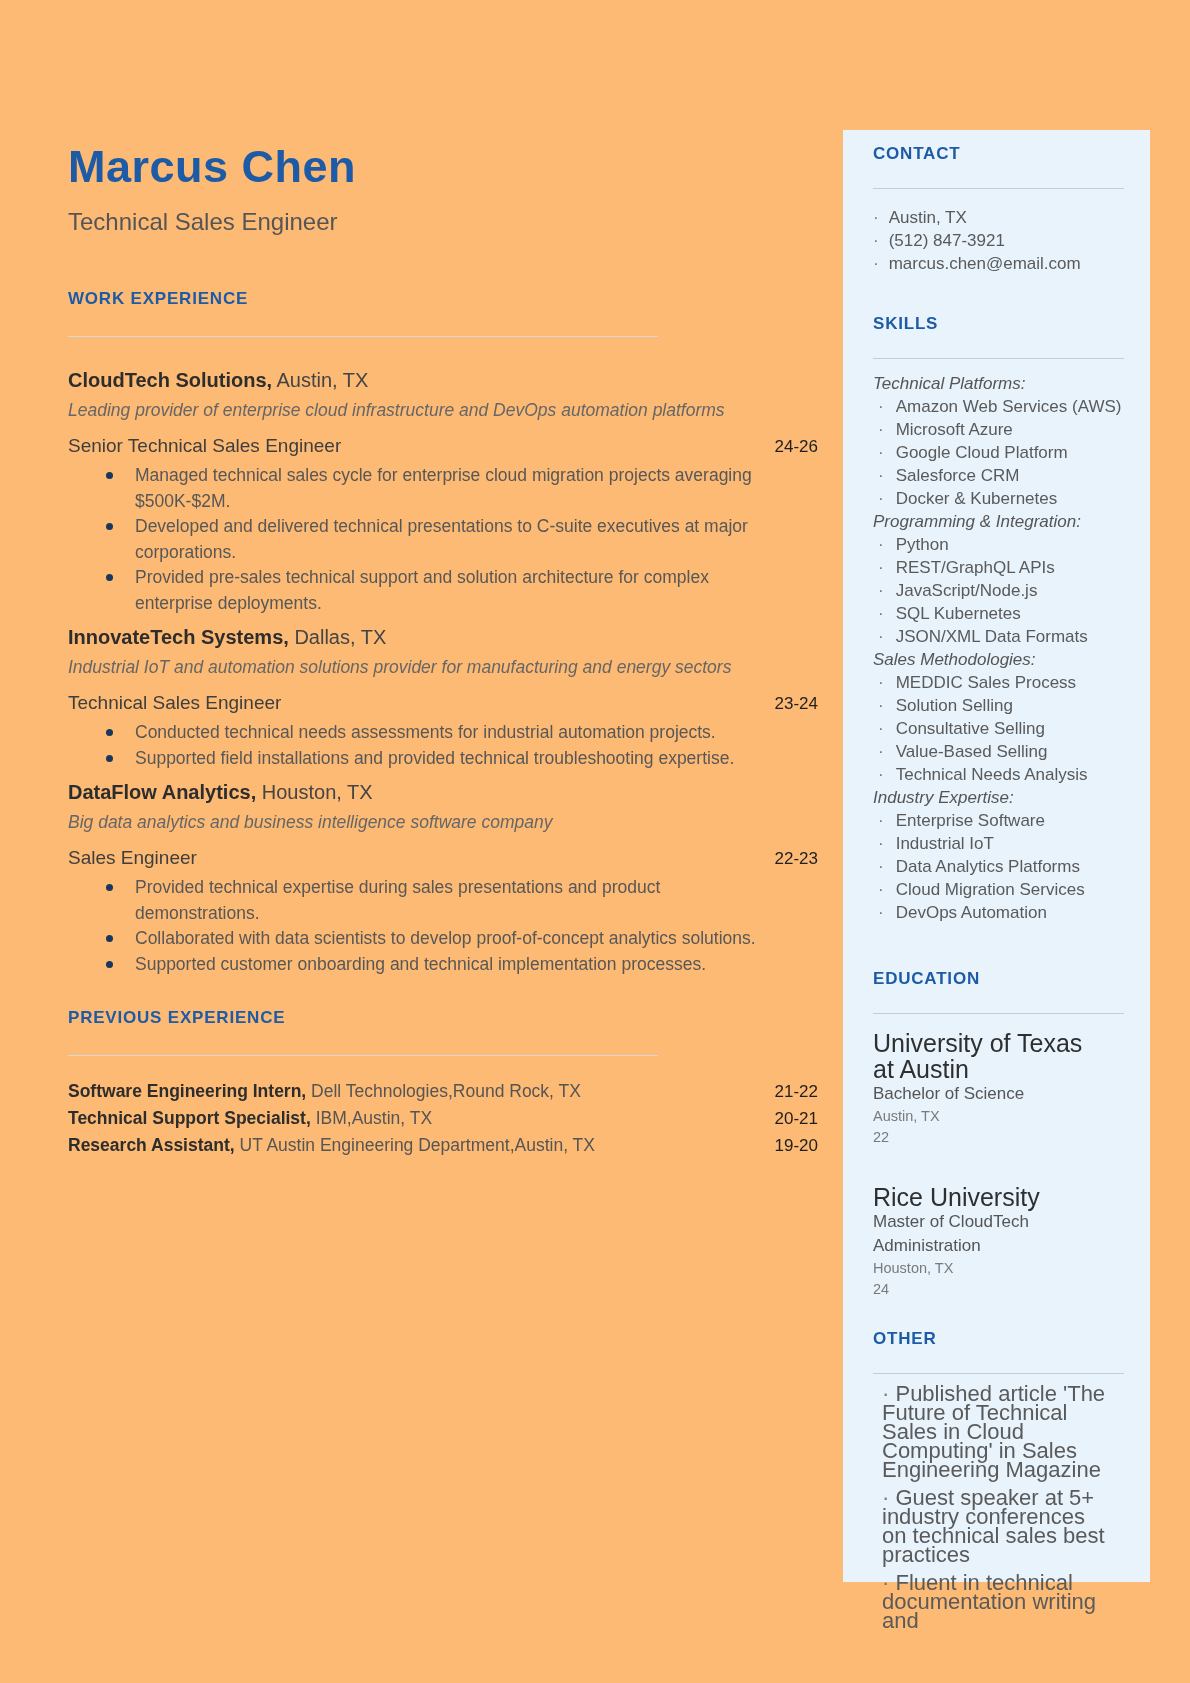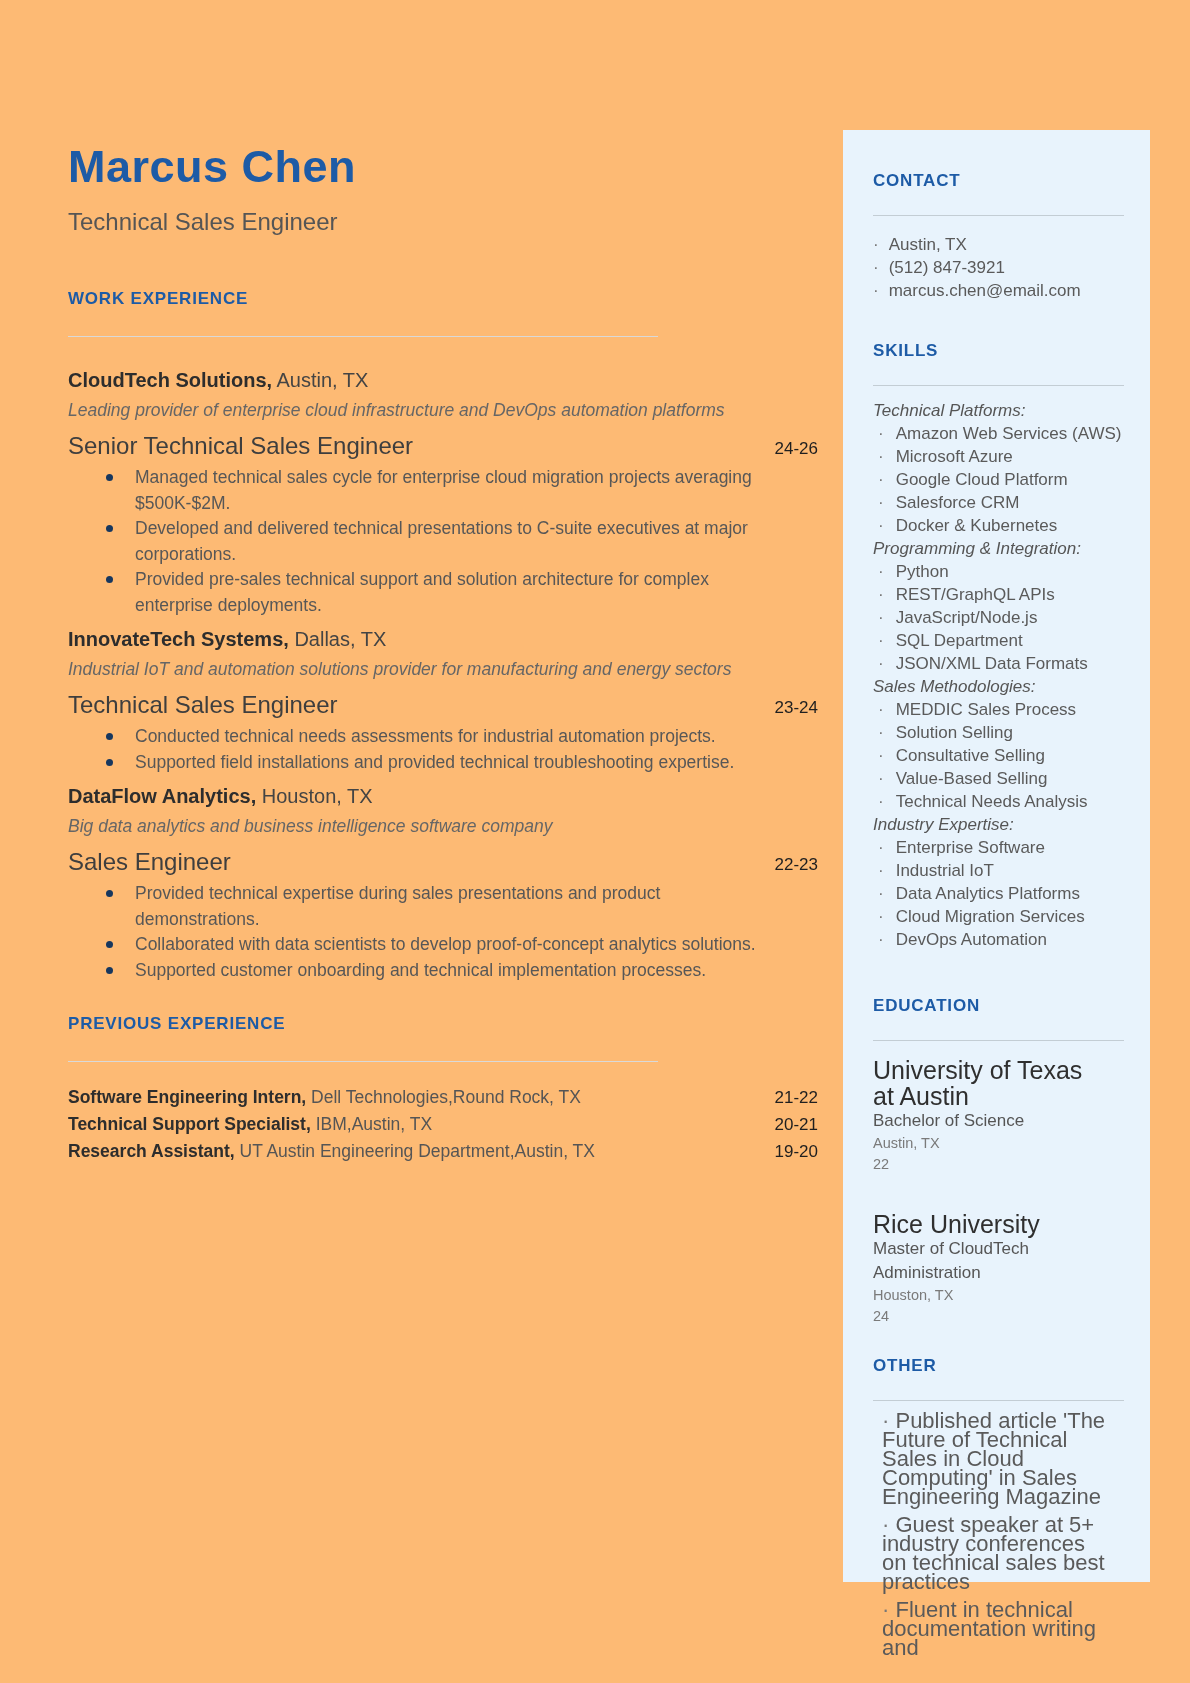--- a/index.html
+++ b/index.html
@@ -13,36 +13,36 @@
   .subtitle{font-size:24px;line-height:28px;color:#555;margin-top:14px;}
   .sec-h{font-size:17px;line-height:21px;font-weight:700;letter-spacing:.8px;
          color:#1d5ba6;margin:0;}
   .sec-h.work{margin-top:52px;}
   .sec-h.prev{margin-top:30px;}
   .rule{border:none;border-top:1px solid #d9d9d9;width:590px;margin:27px 0 0 0;}
   .company{font-size:20px;line-height:26px;color:#444;margin-top:30px;}
   .company .co-bold{font-weight:700;color:#2d2d2d;}
   .tagline{font-size:17.5px;line-height:24px;color:#666;font-style:italic;margin-top:5px;}
   .role-row{display:flex;justify-content:space-between;align-items:baseline;margin-top:11px;}
-  .role{font-size:24px;line-height:26px;color:#3e3e3e;}
+  .role{font-size:19px;line-height:26px;color:#3e3e3e;}
   .dates{font-size:17px;line-height:26px;color:#1f1f1f;}
   .bullets{margin-top:3px;}
   .bullet{display:flex;}
   .bdot{flex:none;width:7px;height:7px;border-radius:50%;background:#17375e;
         margin:9px 22px 0 38px;}
   .btext{font-size:17.5px;line-height:25.5px;color:#575757;max-width:630px;}
   .prev-rows{margin-top:22px;}
   .prev-row{display:flex;justify-content:space-between;align-items:baseline;gap:48px;}
   .prev-left{font-size:17.5px;line-height:27px;color:#555;}
   .prev-left .pr-bold{font-weight:700;color:#2d2d2d;}
   .prev-row .dates{line-height:27px;}
 
   
   .sidebar{position:absolute;left:843px;top:130px;width:307px;height:1452px;
-           background:#e8f3fc;box-sizing:border-box;padding:40px 26px 0 30px;
+           background:#e8f3fc;box-sizing:border-box;padding:13px 26px 0 30px;
            overflow:visible;}
   .side-h{font-size:17px;line-height:21px;font-weight:700;letter-spacing:.8px;
           color:#1d5ba6;margin:0;}
   .side-h.skills{margin-top:38px;}
   .side-h.education{margin-top:44px;}
   .side-h.other{margin-top:28px;}
   .side-rule{border:none;border-top:1px solid #c3cdd4;margin:24px 0 0 0;}
   .side-list{list-style:none;margin:17px 0 0 0;padding:0;}
   .side-list li{font-size:17px;line-height:23px;color:#5a5a5a;}
   .side-list li::before{content:"·";color:#777;margin-right:10px;}
@@ -179,21 +179,21 @@
           <li>Microsoft Azure</li>
           <li>Google Cloud Platform</li>
           <li>Salesforce CRM</li>
           <li>Docker &amp; Kubernetes</li>
         </ul>
         <div class="skill-cat">Programming &amp; Integration:</div>
         <ul class="skill-list">
           <li>Python</li>
           <li>REST/GraphQL APIs</li>
           <li>JavaScript/Node.js</li>
-          <li>SQL Department</li>
+          <li>SQL Kubernetes</li>
           <li>JSON/XML Data Formats</li>
         </ul>
         <div class="skill-cat">Sales Methodologies:</div>
         <ul class="skill-list">
           <li>MEDDIC Sales Process</li>
           <li>Solution Selling</li>
           <li>Consultative Selling</li>
           <li>Value-Based Selling</li>
           <li>Technical Needs Analysis</li>
         </ul>

